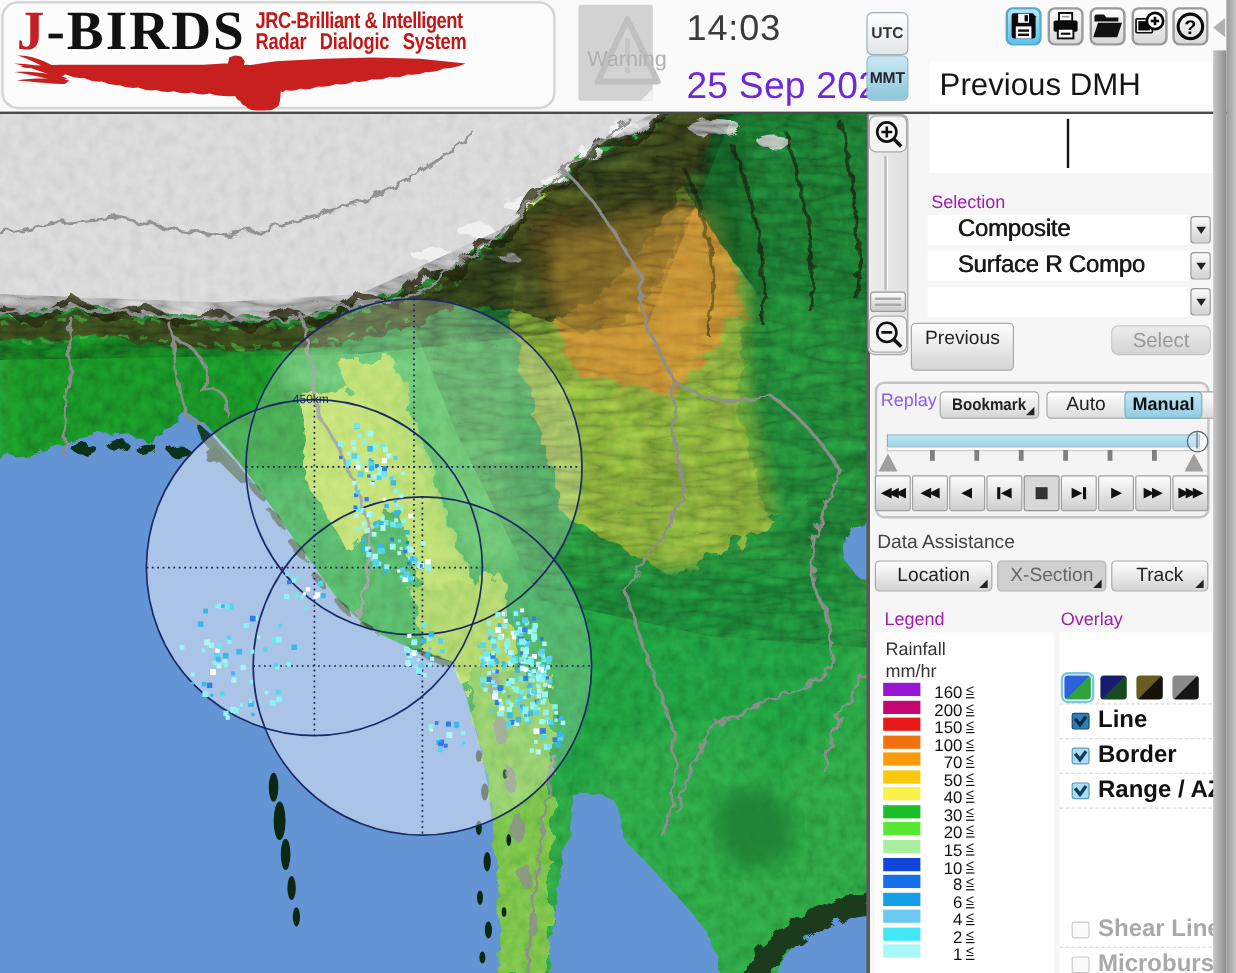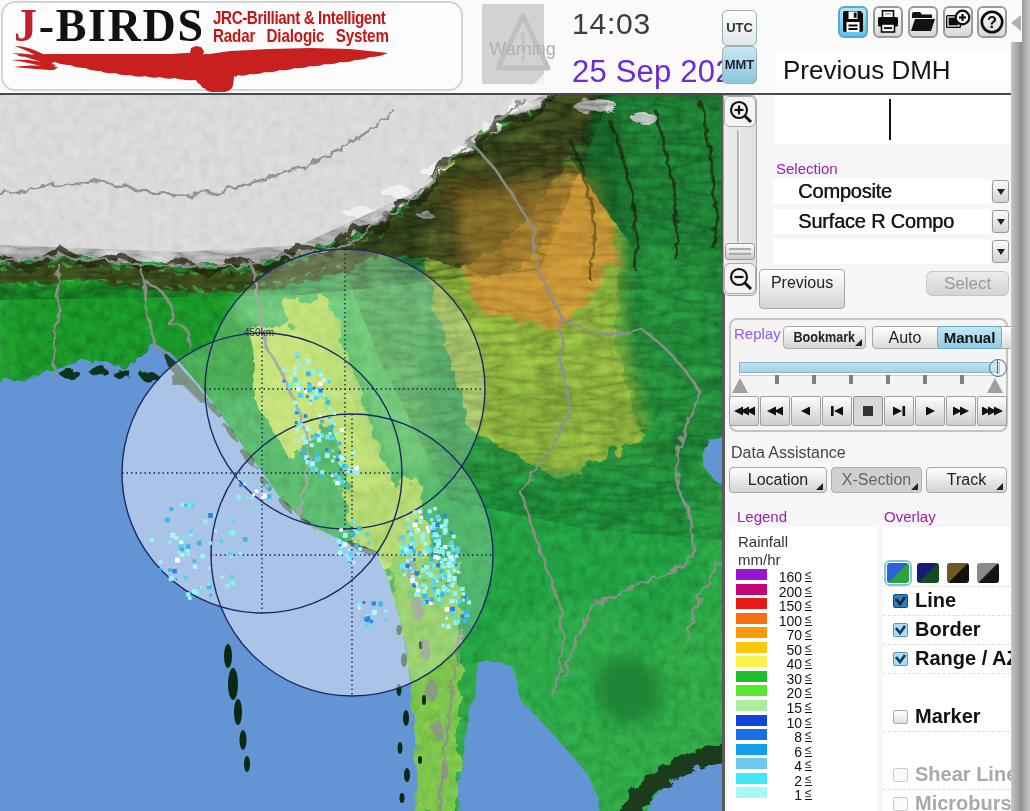--- a/index.html
+++ b/index.html
@@ -1044,24 +1044,20 @@
       <div class="olbl">Border</div>
     </div>
     <div class="orow" style="top:118px">
       <div class="cb on" style="border-radius:2px">
         <svg width="15" height="14" style="position:absolute;left:-1px;top:-1px">
           <path d="M3 5 L7 10 L12 3" fill="none" stroke="#143c64" stroke-width="2.8"></path>
         </svg>
       </div>
       <div class="olbl">Range / AZ</div>
     </div>
-    <div class="orow" style="top:176px">
-      <div class="cb" style="border-radius:2px"></div>
-      <div class="olbl">Marker</div>
-    </div>
     <div class="orow dis" style="top:234px">
       <div class="cb" style="border-radius:2px"></div>
       <div class="olbl">Shear Line</div>
     </div>
     <div class="orow dis" style="top:263px">
       <div class="cb" style="border-radius:2px"></div>
       <div class="olbl">Microburst</div>
     </div>
   </div>
 <div class="abs" id="shadow"></div>

